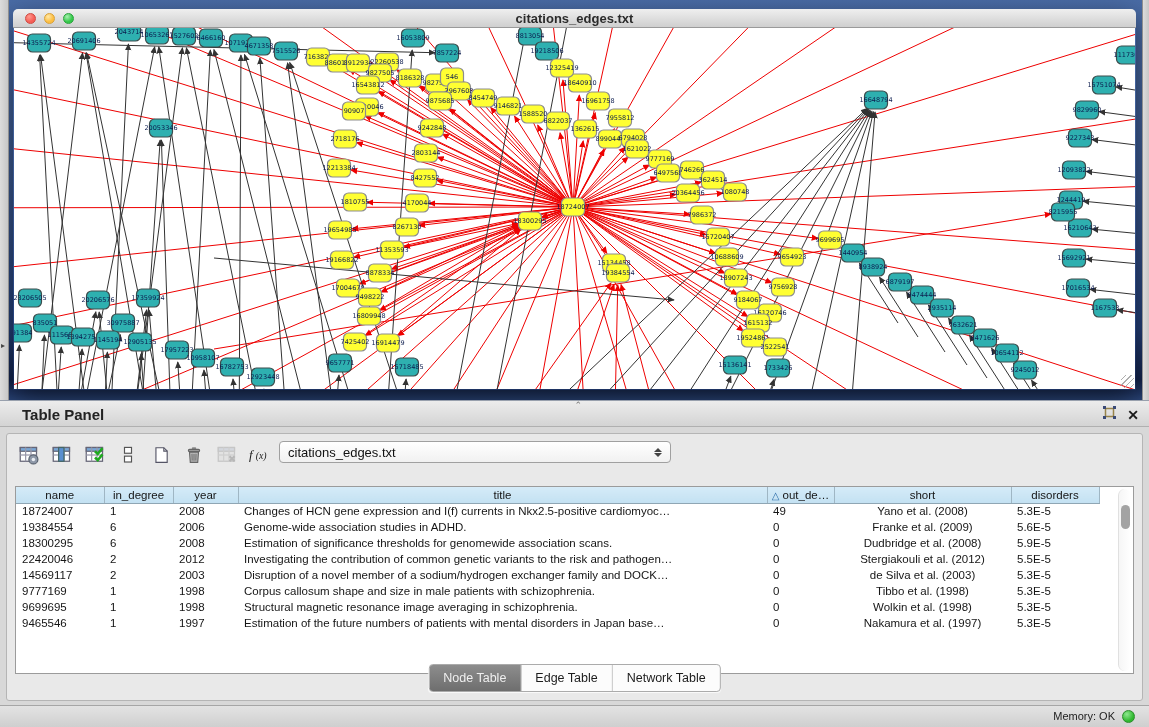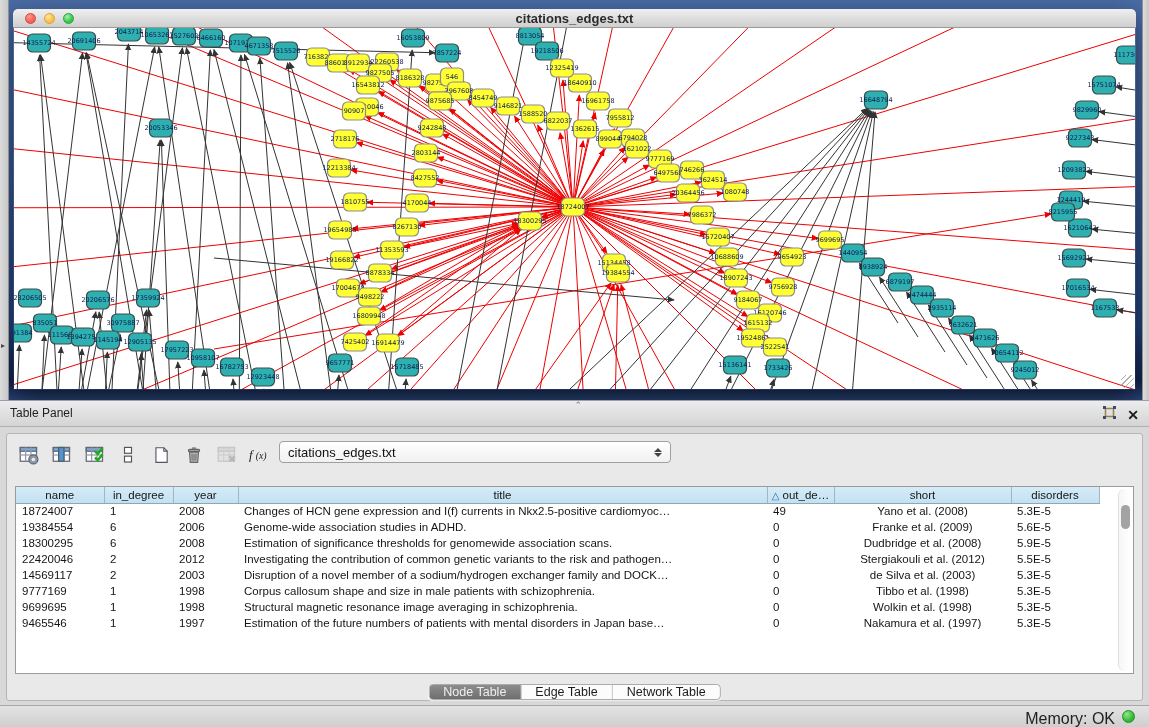--- a/index.html
+++ b/index.html
@@ -28,21 +28,21 @@
   .net-canvas { position:relative; width:1121px; height:361px; margin-left:1px; background:#fff; overflow:hidden; }
   .net-canvas svg { position:absolute; left:0; top:0; }
   .resize-grip { position:absolute; right:1px; bottom:1px; width:13px; height:13px; opacity:.8;
     background:repeating-linear-gradient(135deg,transparent 0 3px,#9a9a9a 3px 4px); }
 
   
   .table-panel { position:absolute; left:0; top:400px; width:1149px; height:305px;
     background:#d8d8d8; border-top:1px solid #98a0ad; }
   .tp-header { position:relative; height:26px; background:linear-gradient(180deg,#ececec,#d4d4d4);
     border-bottom:1px solid #b0b0b0; }
-  .tp-title { position:absolute; left:10px; top:5px; font-size:12px; color:#222; }
+  .tp-title { position:absolute; left:22px; top:5px; font-size:15px; color:#222;font-weight:bold; }
   .tp-caret { position:absolute; left:50%; top:-1px; font-size:9px; color:#777; }
   .tp-icons { position:absolute; right:10px; top:4px; display:flex; gap:10px; align-items:center; }
   .tp-close { font-size:14px; font-weight:bold; color:#1a1a1a; line-height:16px; cursor:default; }
 
   .tp-inner { position:absolute; left:6px; right:6px; top:32px; bottom:4px;
     background:#e9e9e9; border:1px solid #b5b5b5; border-radius:3px; }
   .toolbar { position:absolute; left:10px; top:6px; height:30px; display:flex; align-items:center; gap:9px; }
   .tb-btn { width:24px; height:24px; display:flex; align-items:center; justify-content:center; }
   .tb-btn.disabled { opacity:.55; }
   .tb-btn svg { display:block; }
@@ -61,32 +61,32 @@
   table.data th { height:16px; background:linear-gradient(180deg,#d5ebf8,#c3e1f2);
     border-right:1px solid #9fb6c4; border-bottom:1px solid #8fa6b4; font-weight:normal;
     text-align:center; overflow:hidden; white-space:nowrap; }
   table.data td { height:16px; padding:0 0 0 6px; overflow:hidden; white-space:nowrap; text-overflow:clip; }
   table.data td.c { text-align:center; padding:0; }
   .sort-tri { color:#2d6da8; font-size:10px; margin-right:3px; }
   .vscroll { position:absolute; right:2px; top:2px; bottom:2px; width:13px;
     background:linear-gradient(90deg,#f6f6f6,#ffffff); border-left:1px solid #e0e0e0; border-radius:7px; }
   .vthumb { position:absolute; left:2px; top:16px; width:9px; height:24px; background:#a3a3a3; border-radius:5px; }
 
-  .tabs { position:absolute; left:50%; transform:translateX(-50%); bottom:0; height:16px;
+  .tabs { position:absolute; left:50%; transform:translateX(-50%); bottom:8px; height:28px;
     display:flex; background:#fcfcfc; border:1px solid #ababab; border-radius:4px; overflow:hidden;
     box-shadow:0 1px 1px rgba(255,255,255,.8); }
   .tab { padding:0 14px; font-size:12.5px; color:#1c1c1c; display:flex; align-items:center;
     border-right:1px solid #c6c6c6; }
   .tab:last-child { border-right:none; }
   .tab.sel { background:linear-gradient(180deg,#8d8d8d,#6e6e6e); color:#efefef; }
 
   
   .statusbar { position:absolute; left:0; top:705px; width:1149px; height:22px;
     background:linear-gradient(180deg,#e3e3e3,#cfcfcf); border-top:1px solid #a6a6a6; }
-  .mem { position:absolute; right:34px; top:4px; font-size:16px; color:#222; }
+  .mem { position:absolute; right:34px; top:4px; font-size:11px; color:#222; }
   .mem-dot { position:absolute; right:14px; top:4px; width:13px; height:13px; border-radius:50%;
     background:radial-gradient(circle at 35% 30%,#8fe88f,#2eb82e 65%); border:1px solid #2a8c2a; }
 </style>
 </head>
 <body>
 
 <div class="screen">
 
   <div class="desktop">
     <div class="side-strip left">

